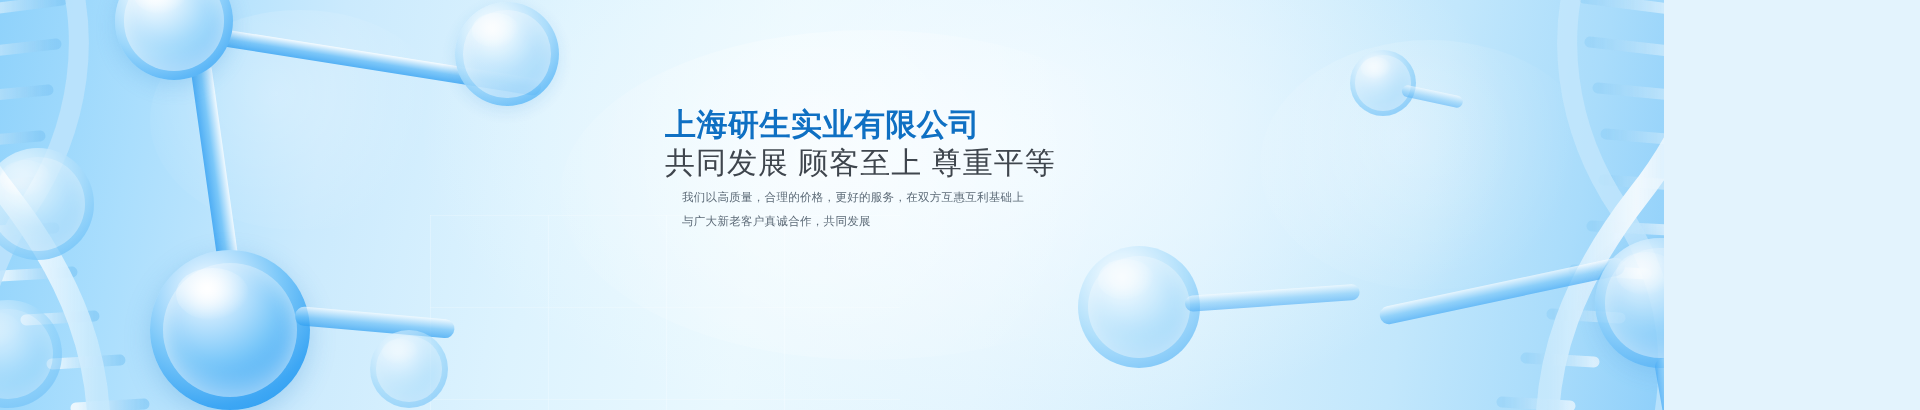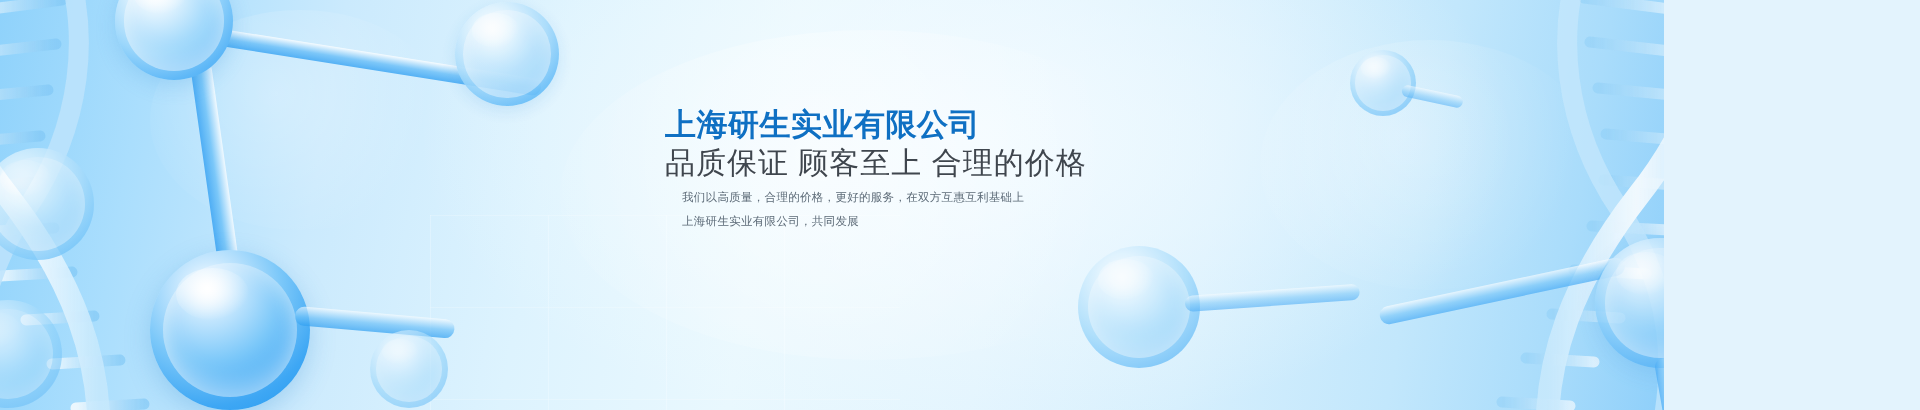--- a/index.html
+++ b/index.html
@@ -197,20 +197,20 @@
 
   <div class="atom" style="position:absolute;left:1078px;top:246px;width:122px;height:122px;opacity:.72;
        background:radial-gradient(circle at 36% 26%, #ffffff 0%, #ddf2fe 20%, #9bd7fb 54%, #62baf7 80%, #45a9f3 100%);"></div>
   <div class="bond" style="position:absolute;left:1185px;top:296px;width:175px;height:16px;transform:rotate(-4deg);
        background:linear-gradient(180deg, rgba(255,255,255,.85), #84cbf9 55%, #4fadf5);opacity:.6;"></div>
   <div class="atom" style="position:absolute;left:-46px;top:300px;width:108px;height:108px;opacity:.6;
        background:radial-gradient(circle at 38% 28%, #ffffff 0%, #dcf1fe 22%, #8fd2fa 56%, #50aff5 100%);"></div>
 
   <div id="copy">
     <div id="title">上海研生实业有限公司</div>
-    <div id="subtitle">品质保证 顾客至上 合理的价格</div>
+    <div id="subtitle">共同发展 顾客至上 尊重平等</div>
     <div id="desc">
       <p>我们以高质量，合理的价格，更好的服务，在双方互惠互利基础上</p>
-      <p>上海研生实业有限公司，共同发展</p>
+      <p>与广大新老客户真诚合作，共同发展</p>
     </div>
   </div>
 
 </div>
 
 </body></html>

